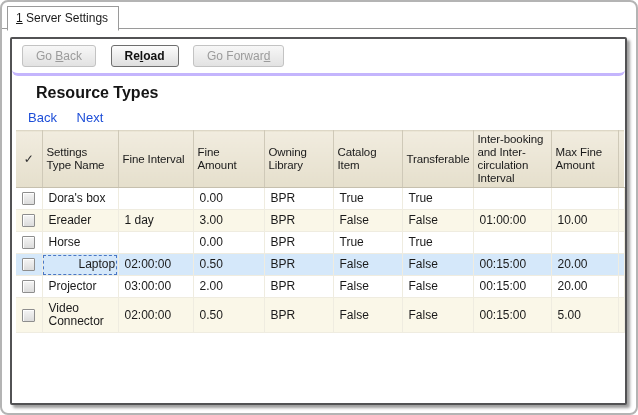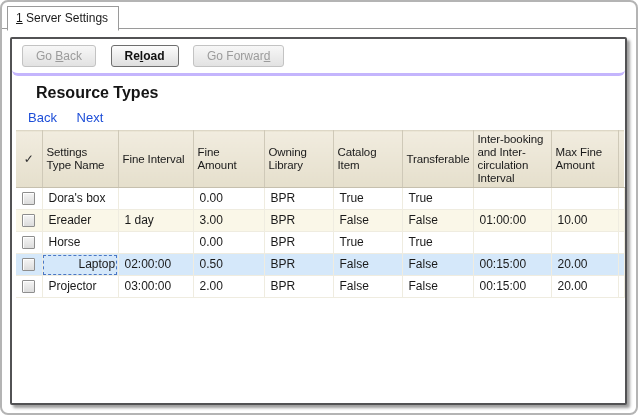--- a/index.html
+++ b/index.html
@@ -215,17 +215,29 @@
     <td>Projector</td>
     <td>03:00:00</td>
     <td>2.00</td>
     <td>BPR</td>
     <td>False</td>
     <td>False</td>
     <td>00:15:00</td>
     <td>20.00</td>
     <td class="filler"></td>
   </tr>
+            <tr>
+    <td class="check"><span class="checkbox"></span></td>
+    <td>Video Connector</td>
+    <td>02:00:00</td>
+    <td>0.50</td>
+    <td>BPR</td>
+    <td>False</td>
+    <td>False</td>
+    <td>00:15:00</td>
+    <td>5.00</td>
+    <td class="filler"></td>
+  </tr>
           </tbody>
       </table>
     </div>
   </div>
 </div>
 
 </body></html>

